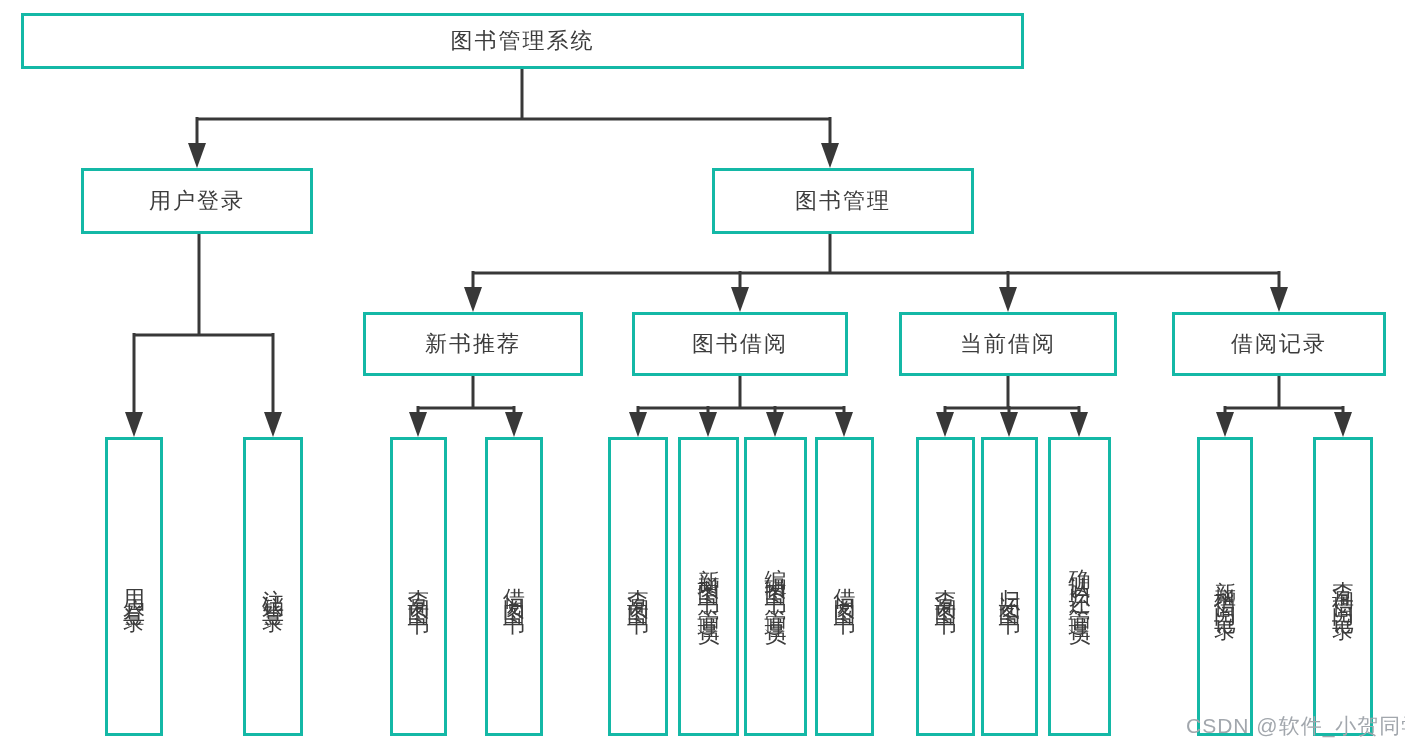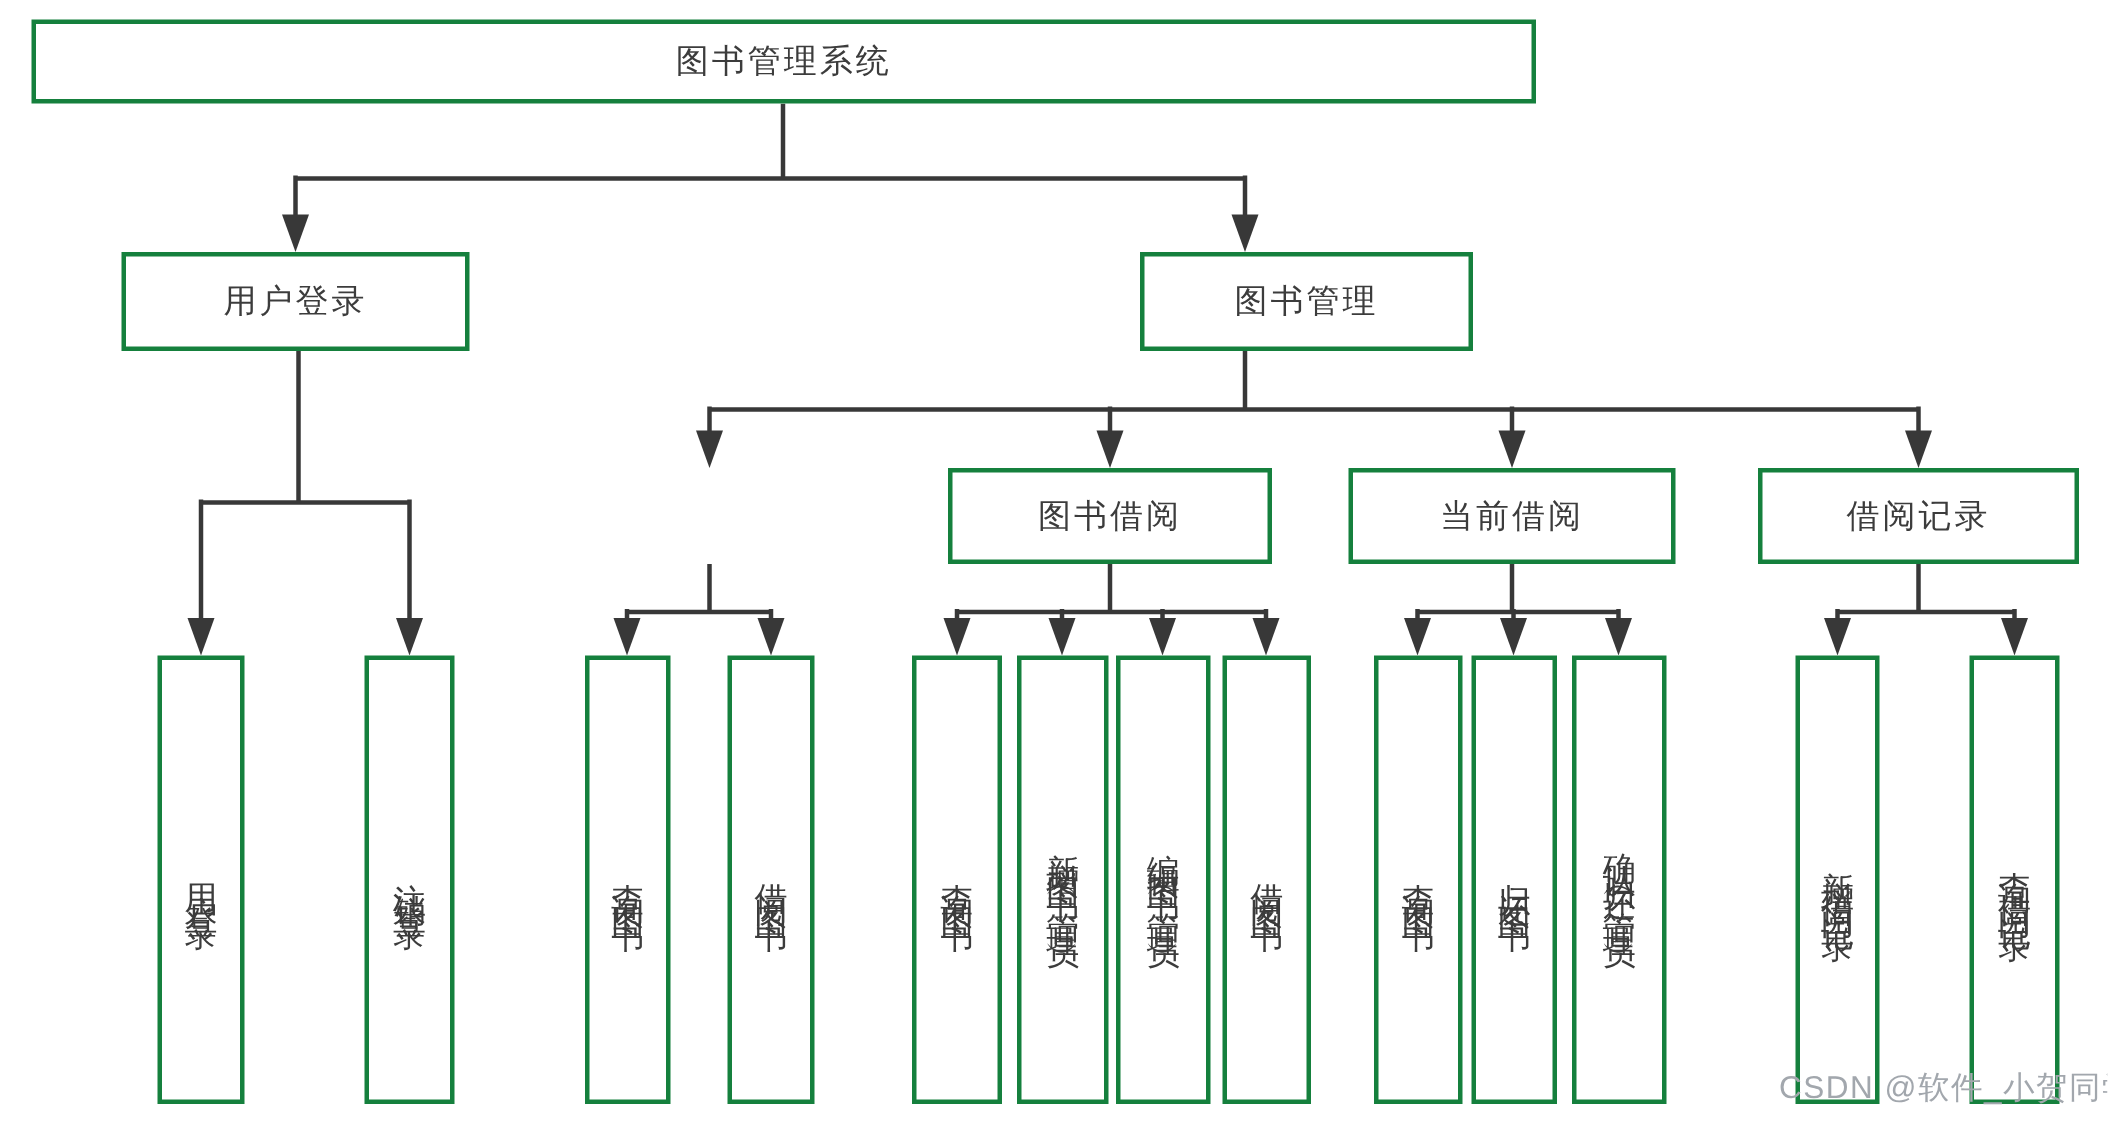--- a/index.html
+++ b/index.html
@@ -17,21 +17,21 @@
   }
   #connectors {
     position: absolute;
     left: 0; top: 0;
     width: 1405px; height: 747px;
     z-index: 1;
   }
   .node {
     position: absolute;
     box-sizing: border-box;
-    border: 3px solid #15803d;
+    border: 3px solid #14b8a6;
     background: #ffffff;
     display: flex;
     align-items: center;
     justify-content: center;
     z-index: 2;
   }
   .node.hnode span {
     font-size: 22px;
     letter-spacing: 2px;
     color: #3c3c3c;
@@ -130,24 +130,27 @@
     </g>
   </svg>
 
   <div class="node hnode" style="left:21px; top:13px; width:1003px; height:56px;">
     <span>图书管理系统</span>
   </div>
 
   <div class="node hnode" style="left:81px; top:168px; width:232px; height:66px;">
     <span>用户登录</span>
   </div>
-  <div class="node hnode" style="left:712px; top:168px; width:222px; height:66px;margin-left:48px;">
+  <div class="node hnode" style="left:712px; top:168px; width:262px; height:66px;">
     <span>图书管理</span>
   </div>
 
+  <div class="node hnode" style="left:363px; top:312px; width:220px; height:64px;">
+    <span>新书推荐</span>
+  </div>
   <div class="node hnode" style="left:899px; top:312px; width:218px; height:64px;">
     <span>当前借阅</span>
   </div>
   <div class="node hnode" style="left:632px; top:312px; width:216px; height:64px;">
     <span>图书借阅</span>
   </div>
   <div class="node hnode" style="left:1172px; top:312px; width:214px; height:64px;">
     <span>借阅记录</span>
   </div>
 

